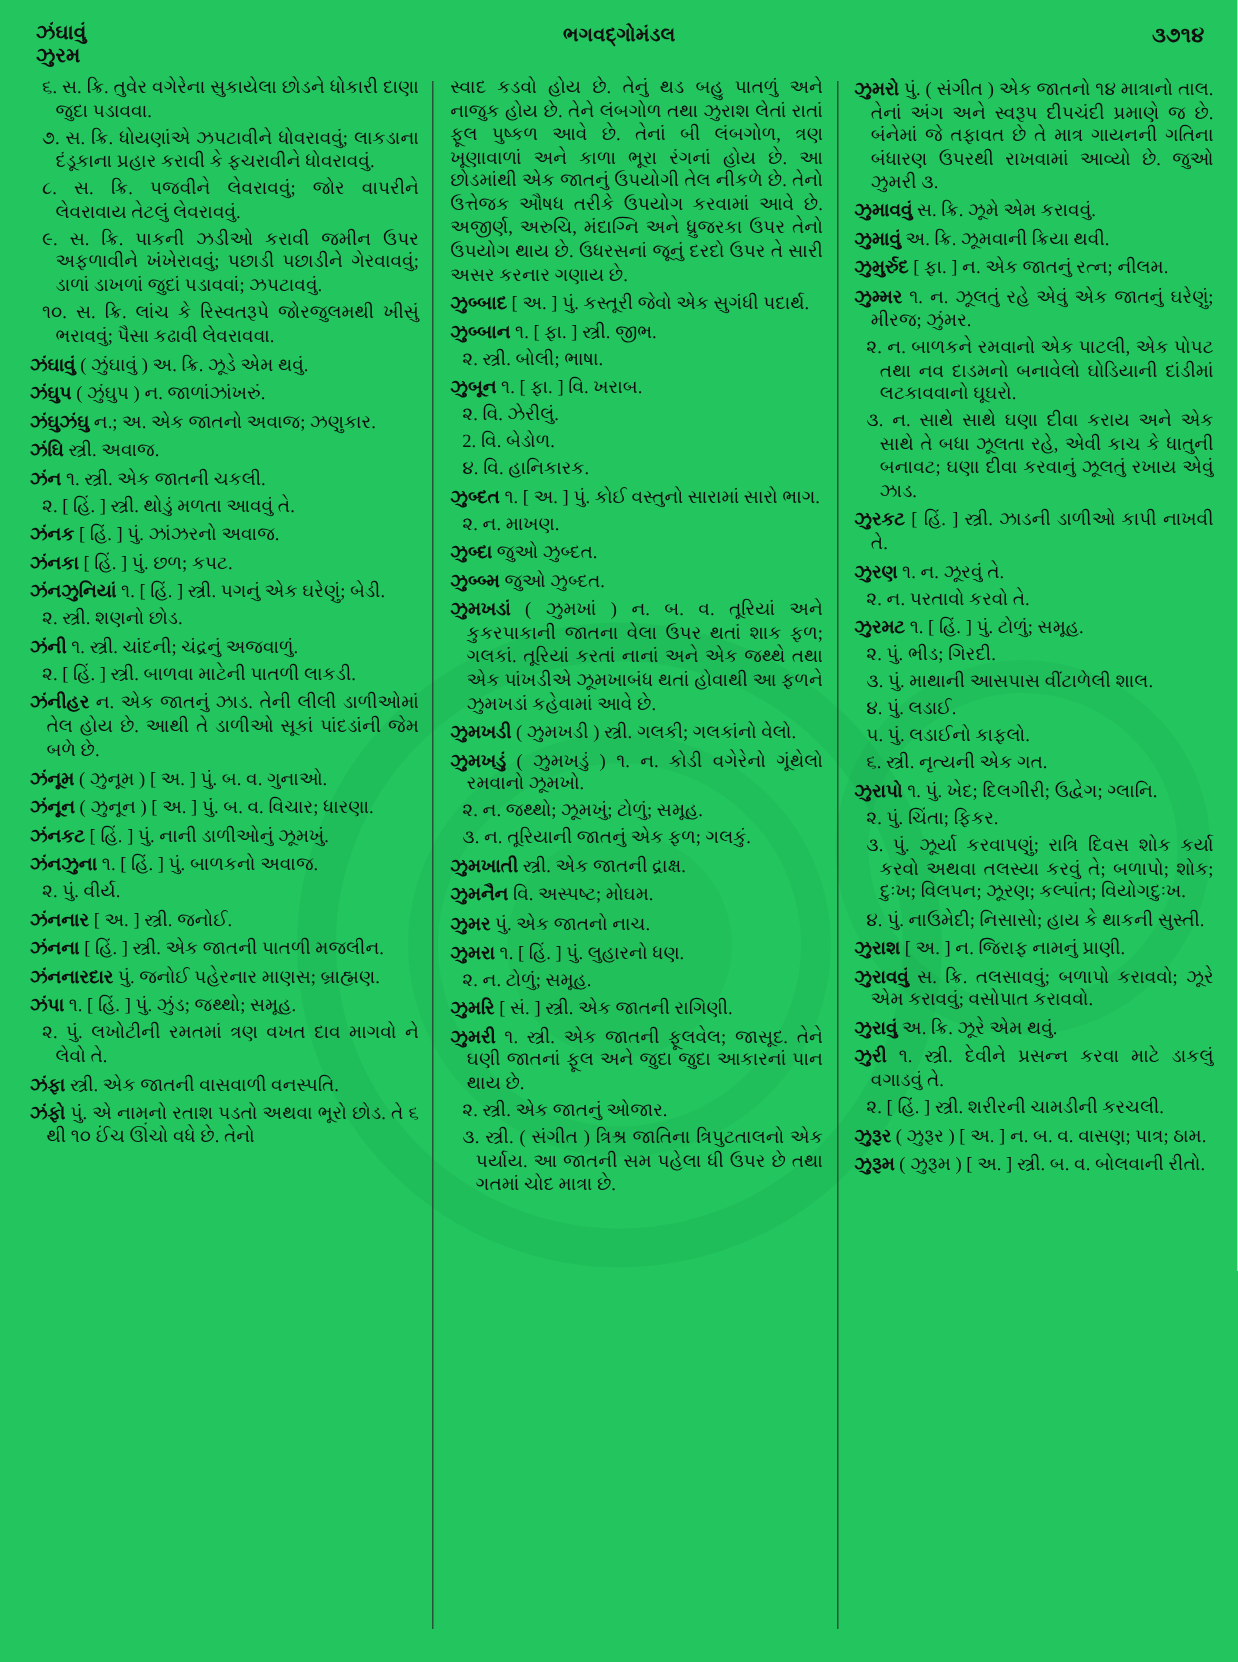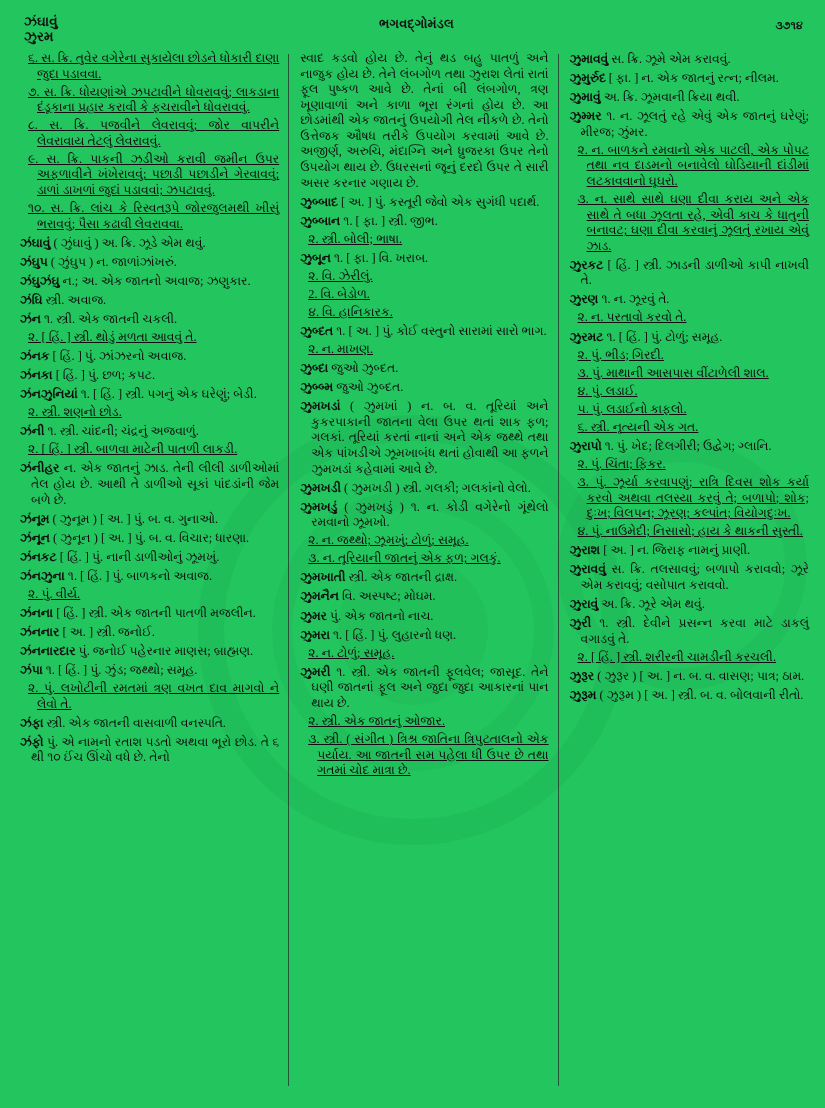--- a/index.html
+++ b/index.html
@@ -90,21 +90,21 @@
     font-weight: bold;
     color: #101010;
     font-size: 13.5px;
     letter-spacing: 0.1px;
   }
   .book-title {
     font-size: 13px;
     margin-top: 1px;
   }
   .page-number {
-    font-size: 11px;
+    font-size: 14px;
     margin-top: 1px;
   }
   .header-center { flex: 0 0 auto; text-align: center; }
   .header-right  { flex: 0 0 auto; text-align: right; padding-top: 1px; }
 
   
   .columns {
     position: relative;
     z-index: 2;
     display: flex;
@@ -139,21 +139,20 @@
     text-align: justify;
     text-justify: inter-word;
     text-indent: 0;
     padding-left: 11px;
     text-indent: -11px;
   }
   .entry.sense {
     padding-left: 17px;
     text-indent: -9px;
     margin-top: -1px;
-    text-decoration: underline;
   }
   .entry.runon {
     padding-left: 0;
     text-indent: 0;
     margin-top: -1px;
   }
   .hw {
     font-weight: bold;
     letter-spacing: -0.1px;
   }
@@ -198,22 +197,22 @@
         <p class="entry "><span class="hw">ઝંનઝુનિયાં</span><span> ૧. [ હિં. ] સ્ત્રી. પગનું એક ઘરેણું; બેડી.</span></p>
         <p class="entry sense">૨. સ્ત્રી. શણનો છોડ.</p>
         <p class="entry "><span class="hw">ઝંની</span><span> ૧. સ્ત્રી. ચાંદની; ચંદ્રનું અજવાળું.</span></p>
         <p class="entry sense">૨. [ હિં. ] સ્ત્રી. બાળવા માટેની પાતળી લાકડી.</p>
         <p class="entry "><span class="hw">ઝંનીહર</span><span> ન. એક જાતનું ઝાડ. તેની લીલી ડાળીઓમાં તેલ હોય છે. આથી તે ડાળીઓ સૂકાં પાંદડાંની જેમ બળે છે.</span></p>
         <p class="entry "><span class="hw">ઝંનૂમ</span><span> ( ઝુનૂમ ) [ અ. ] પું. બ. વ. ગુનાઓ.</span></p>
         <p class="entry "><span class="hw">ઝંનૂન</span><span> ( ઝુનૂન ) [ અ. ] પું. બ. વ. વિચાર; ધારણા.</span></p>
         <p class="entry "><span class="hw">ઝંનકટ</span><span> [ હિં. ] પું. નાની ડાળીઓનું ઝૂમખું.</span></p>
         <p class="entry "><span class="hw">ઝંનઝુના</span><span> ૧. [ હિં. ] પું. બાળકનો અવાજ.</span></p>
         <p class="entry sense">૨. પું. વીર્ય.</p>
+        <p class="entry "><span class="hw">ઝંનનાર</span><span> [ અ. ] સ્ત્રી. જનોઈ.</span></p>
         <p class="entry "><span class="hw">ઝંનના</span><span> [ હિં. ] સ્ત્રી. એક જાતની પાતળી મજલીન.</span></p>
-        <p class="entry "><span class="hw">ઝંનનાર</span><span> [ અ. ] સ્ત્રી. જનોઈ.</span></p>
         <p class="entry "><span class="hw">ઝંનનારદાર</span><span> પું. જનોઈ પહેરનાર માણસ; બ્રાહ્મણ.</span></p>
         <p class="entry "><span class="hw">ઝંપા</span><span> ૧. [ હિં. ] પું. ઝુંડ; જથ્થો; સમૂહ.</span></p>
         <p class="entry sense">૨. પું. લખોટીની રમતમાં ત્રણ વખત દાવ માગવો ને લેવો તે.</p>
         <p class="entry "><span class="hw">ઝંફા</span><span> સ્ત્રી. એક જાતની વાસવાળી વનસ્પતિ.</span></p>
         <p class="entry "><span class="hw">ઝંફો</span><span> પું. એ નામનો રતાશ પડતો અથવા ભૂરો છોડ. તે ૬ થી ૧૦ ઈંચ ઊંચો વધે છે. તેનો</span></p>
       </div>
     <div class="col col-2" id="col-1">
       <div class="col-rule"></div>
     <p class="entry runon">સ્વાદ કડવો હોય છે. તેનું થડ બહુ પાતળું અને નાજુક હોય છે. તેને લંબગોળ તથા ઝુરાશ લેતાં રાતાં ફૂલ પુષ્કળ આવે છે. તેનાં બી લંબગોળ, ત્રણ ખૂણાવાળાં અને કાળા ભૂરા રંગનાં હોય છે. આ છોડમાંથી એક જાતનું ઉપયોગી તેલ નીકળે છે. તેનો ઉત્તેજક ઔષધ તરીકે ઉપયોગ કરવામાં આવે છે. અજીર્ણ, અરુચિ, મંદાગ્નિ અને ધ્રુજરકા ઉપર તેનો ઉપયોગ થાય છે. ઉધરસનાં જૂનું દરદો ઉપર તે સારી અસર કરનાર ગણાય છે.</p>
         <p class="entry "><span class="hw">ઝુબ્બાદ</span><span> [ અ. ] પું. કસ્તૂરી જેવો એક સુગંધી પદાર્થ.</span></p>
@@ -230,28 +229,30 @@
         <p class="entry "><span class="hw">ઝુમખડાં</span><span> ( ઝુમખાં ) ન. બ. વ. તૂરિયાં અને કુકરપાકાની જાતના વેલા ઉપર થતાં શાક ફળ; ગલકાં. તૂરિયાં કરતાં નાનાં અને એક જથ્થે તથા એક પાંખડીએ ઝૂમખાબંધ થતાં હોવાથી આ ફળને ઝુમખડાં કહેવામાં આવે છે.</span></p>
         <p class="entry "><span class="hw">ઝુમખડી</span><span> ( ઝુમખડી ) સ્ત્રી. ગલકી; ગલકાંનો વેલો.</span></p>
         <p class="entry "><span class="hw">ઝુમખડું</span><span> ( ઝુમખડું ) ૧. ન. કોડી વગેરેનો ગૂંથેલો રમવાનો ઝૂમખો.</span></p>
         <p class="entry sense">૨. ન. જથ્થો; ઝૂમખું; ટોળું; સમૂહ.</p>
         <p class="entry sense">૩. ન. તૂરિયાની જાતનું એક ફળ; ગલકું.</p>
         <p class="entry "><span class="hw">ઝુમખાતી</span><span> સ્ત્રી. એક જાતની દ્રાક્ષ.</span></p>
         <p class="entry "><span class="hw">ઝુમનૈન</span><span> વિ. અસ્પષ્ટ; મોઘમ.</span></p>
         <p class="entry "><span class="hw">ઝુમર</span><span> પું. એક જાતનો નાચ.</span></p>
         <p class="entry "><span class="hw">ઝુમરા</span><span> ૧. [ હિં. ] પું. લુહારનો ધણ.</span></p>
         <p class="entry sense">૨. ન. ટોળું; સમૂહ.</p>
+        <p class="entry "><span class="hw">ઝુમરિ</span><span> [ સં. ] સ્ત્રી. એક જાતની રાગિણી.</span></p>
         <p class="entry "><span class="hw">ઝુમરી</span><span> ૧. સ્ત્રી. એક જાતની ફૂલવેલ; જાસૂદ. તેને ઘણી જાતનાં ફૂલ અને જુદા જુદા આકારનાં પાન થાય છે.</span></p>
         <p class="entry sense">૨. સ્ત્રી. એક જાતનું ઓજાર.</p>
         <p class="entry sense">૩. સ્ત્રી. ( સંગીત ) ત્રિશ્ર જાતિના ત્રિપુટતાલનો એક પર્યાય. આ જાતની સમ પહેલા ધી ઉપર છે તથા ગતમાં ચોદ માત્રા છે.</p>
       </div>
     <div class="col col-3" id="col-2">
+    <p class="entry "><span class="hw">ઝુમરો</span><span> પું. ( સંગીત ) એક જાતનો ૧૪ માત્રાનો તાલ. તેનાં અંગ અને સ્વરૂપ દીપચંદી પ્રમાણે જ છે. બંનેમાં જે તફાવત છે તે માત્ર ગાયનની ગતિના બંધારણ ઉપરથી રાખવામાં આવ્યો છે. જુઓ ઝુમરી ૩.</span></p>
         <p class="entry "><span class="hw">ઝુમાવવું</span><span> સ. ક્રિ. ઝૂમે એમ કરાવવું.</span></p>
+        <p class="entry "><span class="hw">ઝુમાવું</span><span> અ. ક્રિ. ઝૂમવાની ક્રિયા થવી.</span></p>
         <p class="entry "><span class="hw">ઝુમુર્રુદ</span><span> [ ફા. ] ન. એક જાતનું રત્ન; નીલમ.</span></p>
-        <p class="entry "><span class="hw">ઝુમાવું</span><span> અ. ક્રિ. ઝૂમવાની ક્રિયા થવી.</span></p>
         <p class="entry "><span class="hw">ઝુમ્મર</span><span> ૧. ન. ઝૂલતું રહે એવું એક જાતનું ઘરેણું; મીરજ; ઝુંમર.</span></p>
         <p class="entry sense">૨. ન. બાળકને રમવાનો એક પાટલી, એક પોપટ તથા નવ દાડમનો બનાવેલો ઘોડિયાની દાંડીમાં લટકાવવાનો ઘૂઘરો.</p>
         <p class="entry sense">૩. ન. સાથે સાથે ઘણા દીવા કરાય અને એક સાથે તે બધા ઝૂલતા રહે, એવી કાચ કે ધાતુની બનાવટ; ઘણા દીવા કરવાનું ઝૂલતું રખાય એવું ઝાડ.</p>
         <p class="entry "><span class="hw">ઝુરકટ</span><span> [ હિં. ] સ્ત્રી. ઝાડની ડાળીઓ કાપી નાખવી તે.</span></p>
         <p class="entry "><span class="hw">ઝુરણ</span><span> ૧. ન. ઝૂરવું તે.</span></p>
         <p class="entry sense">૨. ન. પરતાવો કરવો તે.</p>
         <p class="entry "><span class="hw">ઝુરમટ</span><span> ૧. [ હિં. ] પું. ટોળું; સમૂહ.</span></p>
         <p class="entry sense">૨. પું. ભીડ; ગિરદી.</p>
         <p class="entry sense">૩. પું. માથાની આસપાસ વીંટાળેલી શાલ.</p>
         <p class="entry sense">૪. પું. લડાઈ.</p>

